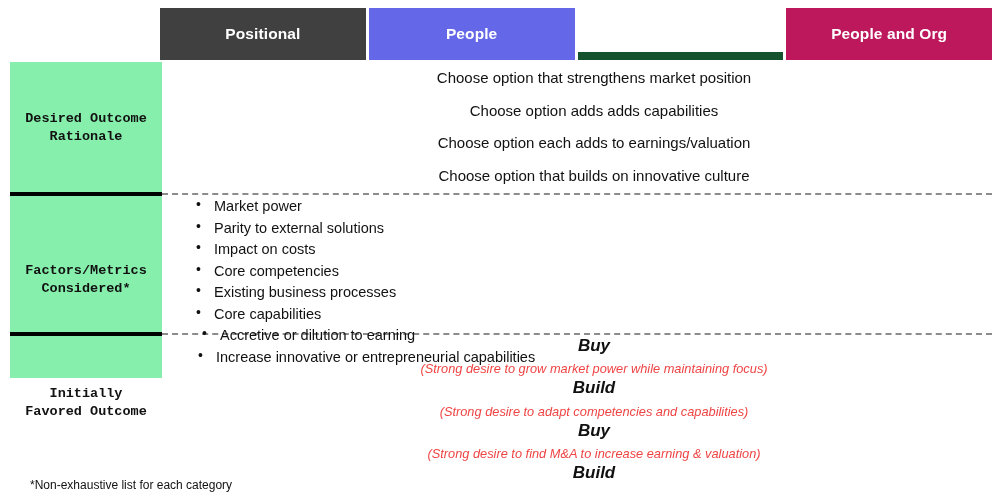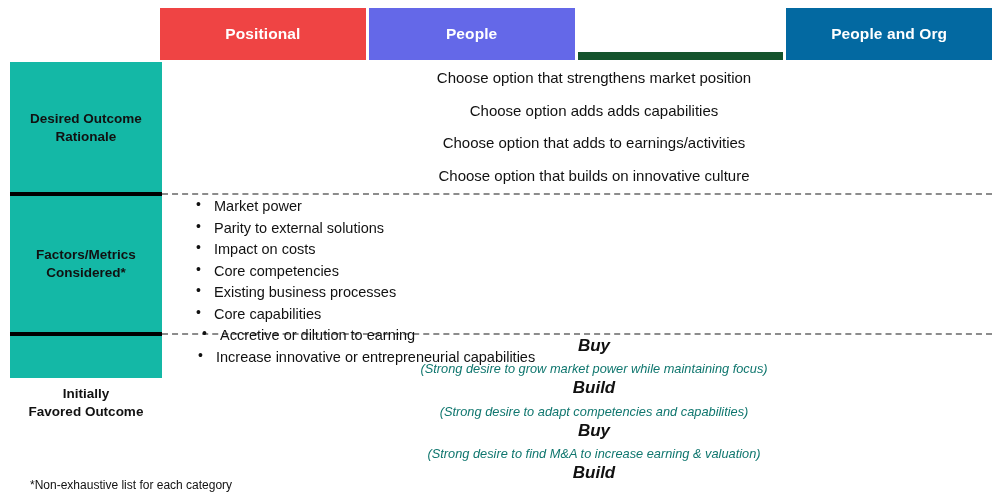--- a/index.html
+++ b/index.html
@@ -47,39 +47,40 @@
   }
   .header-cell:last-child { margin-right: 0; }
 
   
   .label-col {
     position: absolute;
     left: 10px;
     top: 62px;
     width: 152px;
     height: 316px;
-    background: #14b8a6;
+    background: #86efac;
+    font-family: Liberation Mono, monospace;
   }
   .row-label {
     position: absolute;
     left: 0;
     width: 152px;
     display: flex;
     align-items: center;
     justify-content: center;
     text-align: center;
     font-weight: bold;
     font-size: 13.5px;
     line-height: 1.3;
     color: #111111;
     box-sizing: border-box;
     padding: 0 6px;
   }
   #label-0 { top: 0px;   height: 132px; }
-  #label-1 { top: 132px; height: 140px; justify-content: center; }
+  #label-1 { top: 148px; height: 140px; justify-content: center; }
   #label-2 { top: 272px; height: 138px; }
 
   
   .sep {
     position: absolute;
     left: 10px;
     width: 982px;
     height: 4px;
   }
   .sep .sep-solid {
@@ -161,49 +162,49 @@
     font-weight: bold;
     font-size: 17px;
     line-height: 1.2;
     color: #111111;
     margin-bottom: 4px;
   }
   .outcome-detail {
     text-align: center;
     font-size: 12.8px;
     line-height: 1.4;
-    color: #0f766e;
+    color: #ef4444;
   }
 
   
   .footnote {
     position: absolute;
     left: 30px;
     top: 478px;
     font-size: 12px;
     color: #111111;
     line-height: 1.2;
   }
 </style>
 </head>
 <body>
 
 <div id="matrix">
 
   <div class="header-row">
-    <div class="header-cell" style="background-color: #ef4444;">
+    <div class="header-cell" style="background-color: #404040;">
       <span>Positional</span>
     </div>
     <div class="header-cell" style="background-color: rgb(100, 104, 232);">
       <span>People</span>
     </div>
     <div class="header-cell" style="background-color: #14532d; margin-top: 44px;">
       <span>Value-Based<br>Management</span>
     </div>
-    <div class="header-cell" style="background-color: #0369a1;">
+    <div class="header-cell" style="background-color: #be185d;">
       <span>People and Org</span>
     </div>
   </div>
 
   <div class="label-col">
     <div class="row-label" id="label-0">
       <span>Desired Outcome<br>Rationale</span>
     </div>
     <div class="row-label" id="label-1">
       <span>Factors/Metrics<br>Considered*</span>
@@ -223,21 +224,21 @@
   </div>
 
   <div class="content-row" id="row-0">
     <div class="cell cell-c0">
       <div class="rationale-text">Choose option that strengthens market position</div>
     </div>
     <div class="cell cell-c1">
       <div class="rationale-text">Choose option adds adds capabilities</div>
     </div>
     <div class="cell cell-c2">
-      <div class="rationale-text">Choose option that adds to earnings/activities</div>
+      <div class="rationale-text">Choose option each adds to earnings/valuation</div>
     </div>
     <div class="cell cell-c3">
       <div class="rationale-text">Choose option that builds on innovative culture</div>
     </div>
   </div>
 
   <div class="content-row" id="row-1">
     <div class="cell cell-c0">
       <ul class="bullets">
           <li>Market power</li>

